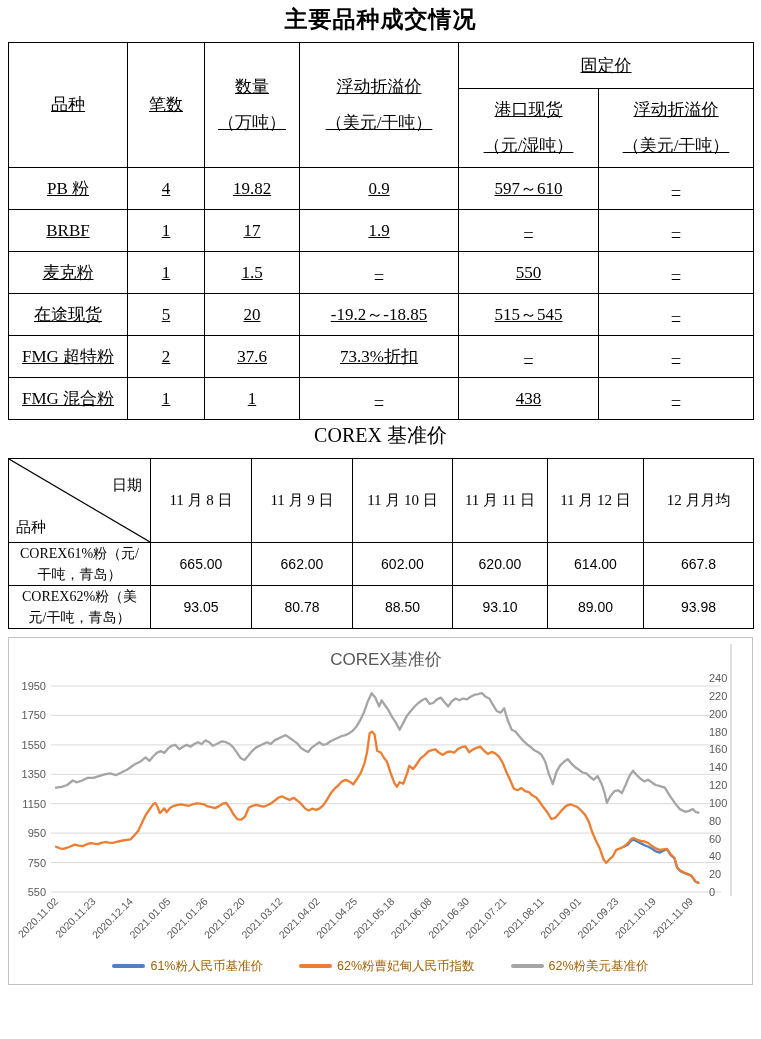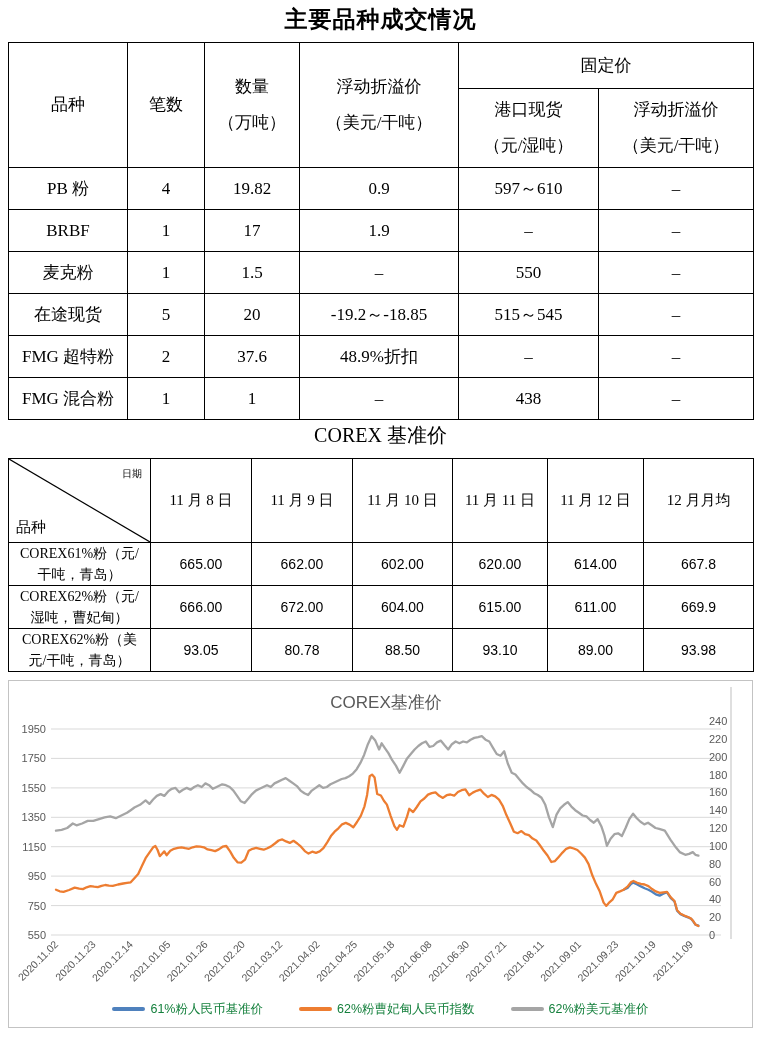--- a/index.html
+++ b/index.html
@@ -6,42 +6,42 @@
   body{width:761px;height:1039px;overflow:hidden;font-family:"Liberation Serif",serif;color:#000;}
   .page{width:761px;}
   h1.title{margin:4px 0 7px 0;text-align:center;font-family:"Liberation Sans",sans-serif;
            font-weight:bold;font-size:23px;letter-spacing:1px;}
   h2.sec{margin:2px 0 9px 0;text-align:center;font-family:"Liberation Serif",serif;
          font-weight:normal;font-size:20px;}
   table{border-collapse:collapse;table-layout:fixed;margin-left:8px;width:745px;}
   td,th{border:1px solid #000;text-align:center;vertical-align:middle;font-weight:normal;padding:0 2px;box-sizing:border-box;}
   .pre{white-space:pre-line;}
   
-  .t1 th,.t1 td{font-size:17px;}
+  .t1 th,.t1 td{font-size:17px;text-decoration:underline;}
   .t1 .h1row th{height:46px;}
   .t1 .h2row th{height:79px;line-height:2.1;}
   .t1 th[rowspan]{line-height:2.1;}
   .t1 .drow td{height:42px;}
   
   .t2 .hrow th{height:84px;font-size:15px;}
   .t2 .drow td{height:42px;}
   .t2 .lbl{font-size:14px;line-height:1.5;}
   .t2 .num{font-family:"Liberation Sans",sans-serif;font-size:14px;}
   .corner{position:relative;padding:0;}
   .corner svg{position:absolute;inset:0;width:100%;height:100%;}
-  .corner .c-top{position:absolute;top:8px;right:8px;font-size:10px;}
+  .corner .c-top{position:absolute;top:17px;right:8px;font-size:15px;}
   .corner .c-bot{position:absolute;bottom:5px;left:7px;font-size:15px;}
   
   .chartbox{margin:8px 0 0 8px;width:743px;height:346px;border:1px solid #C3C3C3;background:#fff;}
   .chartbox svg{display:block;}
   .axlbl{font-family:"Liberation Sans",sans-serif;font-size:11px;fill:#595959;}
   .xlbl{font-family:"Liberation Sans",sans-serif;font-size:10.5px;fill:#595959;}
   .ctitle{font-family:"Liberation Sans",sans-serif;font-size:17px;fill:#595959;}
   .legend{height:32px;display:flex;align-items:center;justify-content:center;gap:36px;
-          font-family:"Liberation Sans",sans-serif;font-size:12.5px;color:#15803d;}
+          font-family:"Liberation Sans",sans-serif;font-size:12.5px;color:#a16207;}
   .legend .sw{display:inline-block;width:33px;height:4px;border-radius:2px;margin-right:5px;vertical-align:middle;}
 </style>
 </head>
 <body>
 
 <div class="page">
 
   <h1 class="title">主要品种成交情况</h1>
 
   <table class="t1">
@@ -98,21 +98,21 @@
       <td>5</td>
       <td>20</td>
       <td>-19.2～-18.85</td>
       <td>515～545</td>
       <td>–</td>
     </tr>
     <tr class="drow">
       <td>FMG 超特粉</td>
       <td>2</td>
       <td>37.6</td>
-      <td>48.9%折扣</td>
+      <td>73.3%折扣</td>
       <td>–</td>
       <td>–</td>
     </tr>
     <tr class="drow">
       <td>FMG 混合粉</td>
       <td>1</td>
       <td>1</td>
       <td>–</td>
       <td>438</td>
       <td>–</td>
@@ -150,30 +150,20 @@
     </tr>
     <tr class="drow">
       <td class="lbl pre">COREX61%粉（元/
 干吨，青岛）</td>
       <td class="num">665.00</td>
       <td class="num">662.00</td>
       <td class="num">602.00</td>
       <td class="num">620.00</td>
       <td class="num">614.00</td>
       <td class="num">667.8</td>
-    </tr>
-    <tr class="drow">
-      <td class="lbl pre">COREX62%粉（元/
-湿吨，曹妃甸）</td>
-      <td class="num">666.00</td>
-      <td class="num">672.00</td>
-      <td class="num">604.00</td>
-      <td class="num">615.00</td>
-      <td class="num">611.00</td>
-      <td class="num">669.9</td>
     </tr>
     <tr class="drow">
       <td class="lbl pre">COREX62%粉（美
 元/干吨，青岛）</td>
       <td class="num">93.05</td>
       <td class="num">80.78</td>
       <td class="num">88.50</td>
       <td class="num">93.10</td>
       <td class="num">89.00</td>
       <td class="num">93.98</td>

